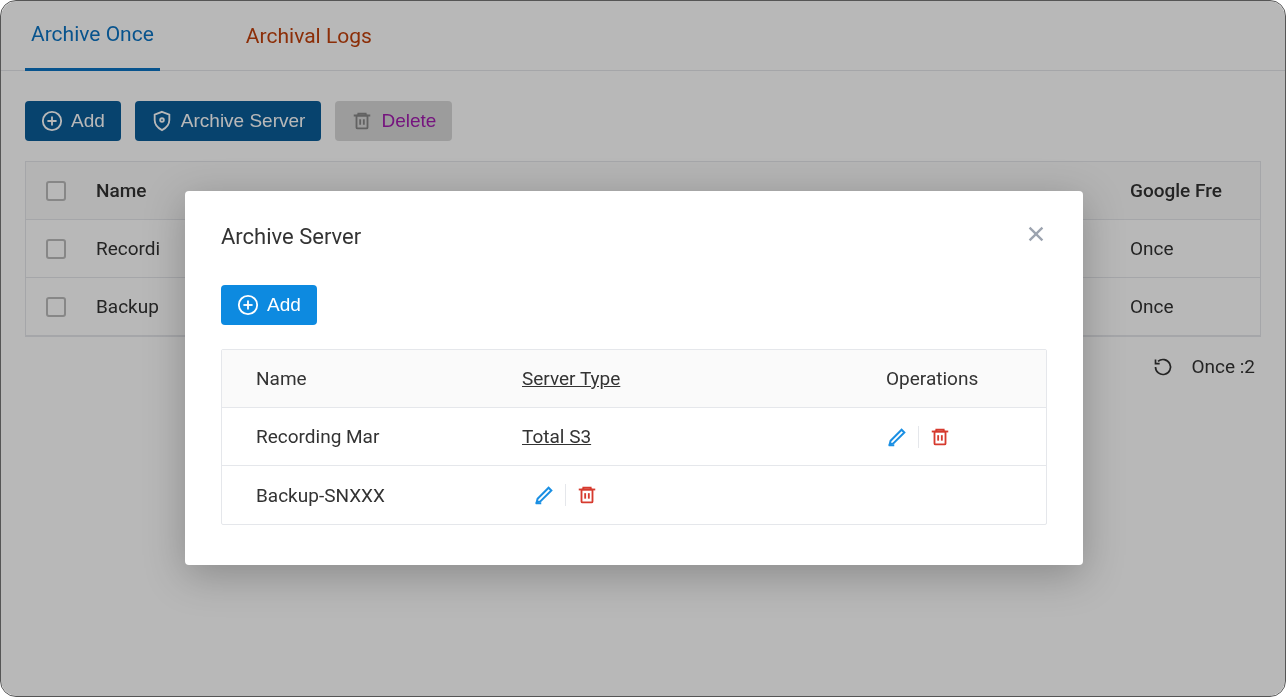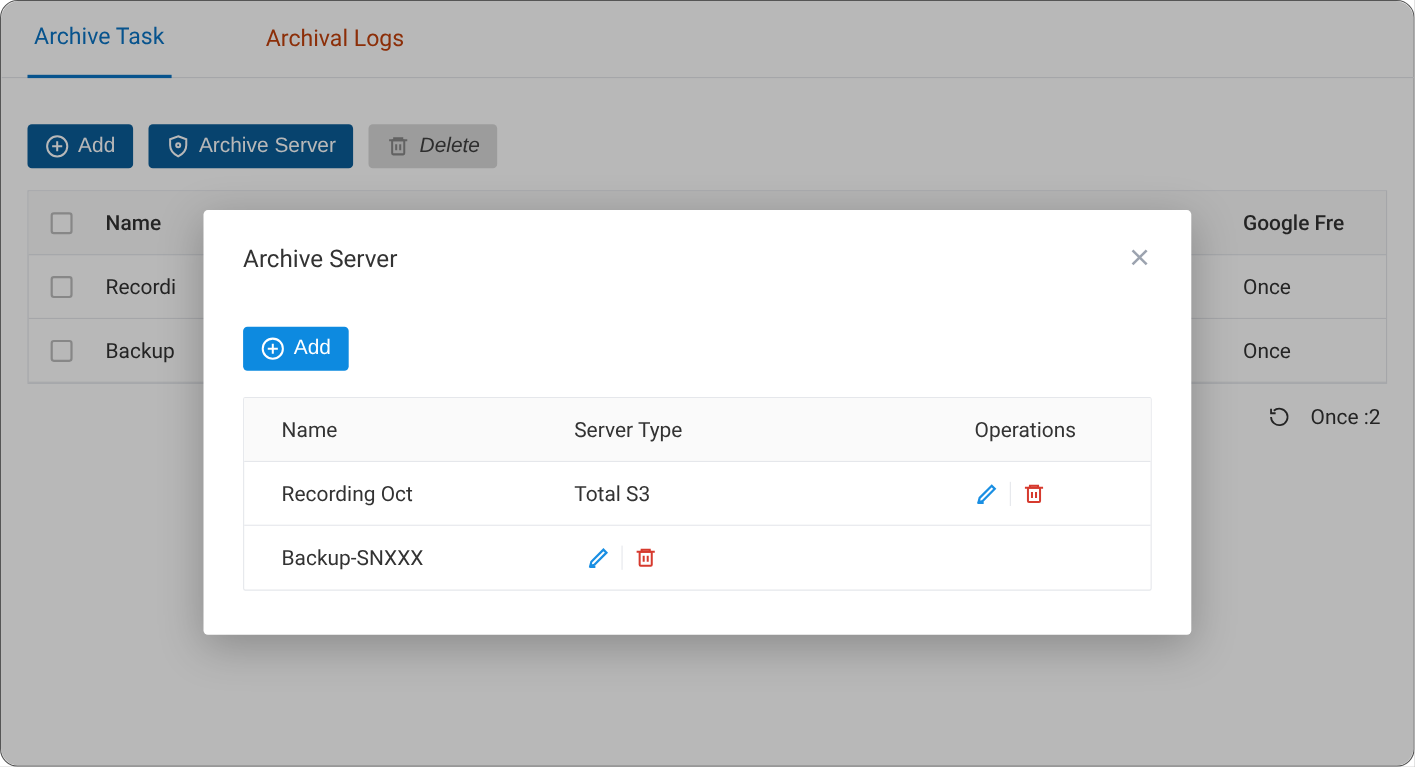--- a/index.html
+++ b/index.html
@@ -56,25 +56,24 @@
   }
   .btn {
     display: inline-flex;
     align-items: center;
     gap: 8px;
     font-size: 19px;
     padding: 9px 16px;
     border-radius: 4px;
     cursor: pointer;
     border: none;
-    margin-top: 12px;
   }
   .btn-primary-dark { background: #0b5d99; color: #fff; }
   .btn-primary { background: #0d8ae0; color: #fff; }
-  .btn-disabled { background: #d9d9d9; color: #404040; cursor: not-allowed; font-style: italic; }
+  .btn-disabled { background: #d9d9d9; color: #a21caf; cursor: not-allowed; }
   .icon { display:inline-flex; align-items:center; justify-content:center; }
   
   .bg-table {
     margin: 0 24px;
     border: 1px solid #e5e7eb;
   }
   .bg-row {
     display: flex;
     align-items: center;
     height: 58px;
@@ -132,34 +131,34 @@
     display:flex;
     align-items:center;
     height: 58px;
     border-bottom: 1px solid #e5e7eb;
     font-size: 19px;
     color: #333;
   }
   .mt-row:last-child { border-bottom: none; gap: 11px; }
   .mt-row.header { background: #fafafa; }
   .mt-name { width: 300px; padding-left: 34px; }
-  .mt-type { flex: 1; }
+  .mt-type { flex: 1; text-decoration: underline; }
   .mt-ops { width: 160px; display:flex; align-items:center; gap: 10px; text-align: center; }
   .op-sep {
     width: 1px; height: 22px; background: #e5e7eb;
   }
   .op-btn { cursor:pointer; display:inline-flex; }
 </style>
 </head>
 <body>
 
 <div class="window">
 
   <div class="tabs">
-    <div class="tab active">Archive Task</div>
+    <div class="tab active">Archive Once</div>
     <div class="tab">Archival Logs</div>
   </div>
 
   <div class="toolbar">
     <button class="btn btn-primary-dark">
       <span class="icon">
         <svg width="22" height="22" viewBox="0 0 24 24" fill="none" stroke="#fff" stroke-width="2">
             <circle cx="12" cy="12" r="10"></circle>
             <line x1="12" y1="7" x2="12" y2="17"></line>
             <line x1="7" y1="12" x2="17" y2="12"></line>
@@ -251,21 +250,21 @@
     </button>
 
     <div class="modal-table">
       <div class="mt-row header">
         <div class="mt-name">Name</div>
         <div class="mt-type">Server Type</div>
         <div class="mt-ops">Operations</div>
       </div>
 
       <div class="mt-row">
-        <div class="mt-name">Recording Oct</div>
+        <div class="mt-name">Recording Mar</div>
         <div class="mt-type">Total S3</div>
         <div class="mt-ops">
           <span class="op-btn">
             <span class="icon">
               <svg width="22" height="22" viewBox="0 0 24 24" fill="none" stroke="#1a8fe3" stroke-width="2.2">
                   <path d="M4 20 L8 19 L20 7 L17 4 L5 16 Z"></path>
                   <line x1="3" y1="21" x2="9" y2="21"></line>
                 </svg>
             </span>
           </span>

